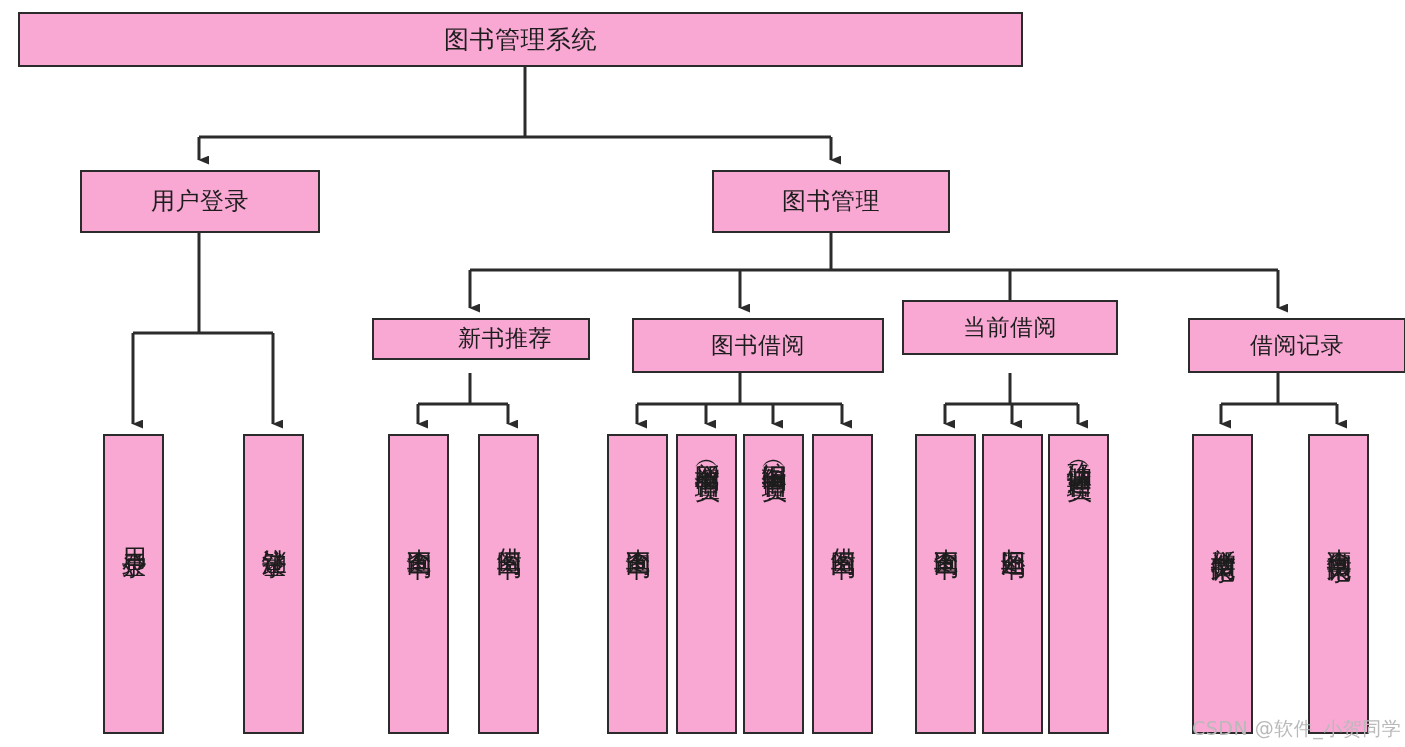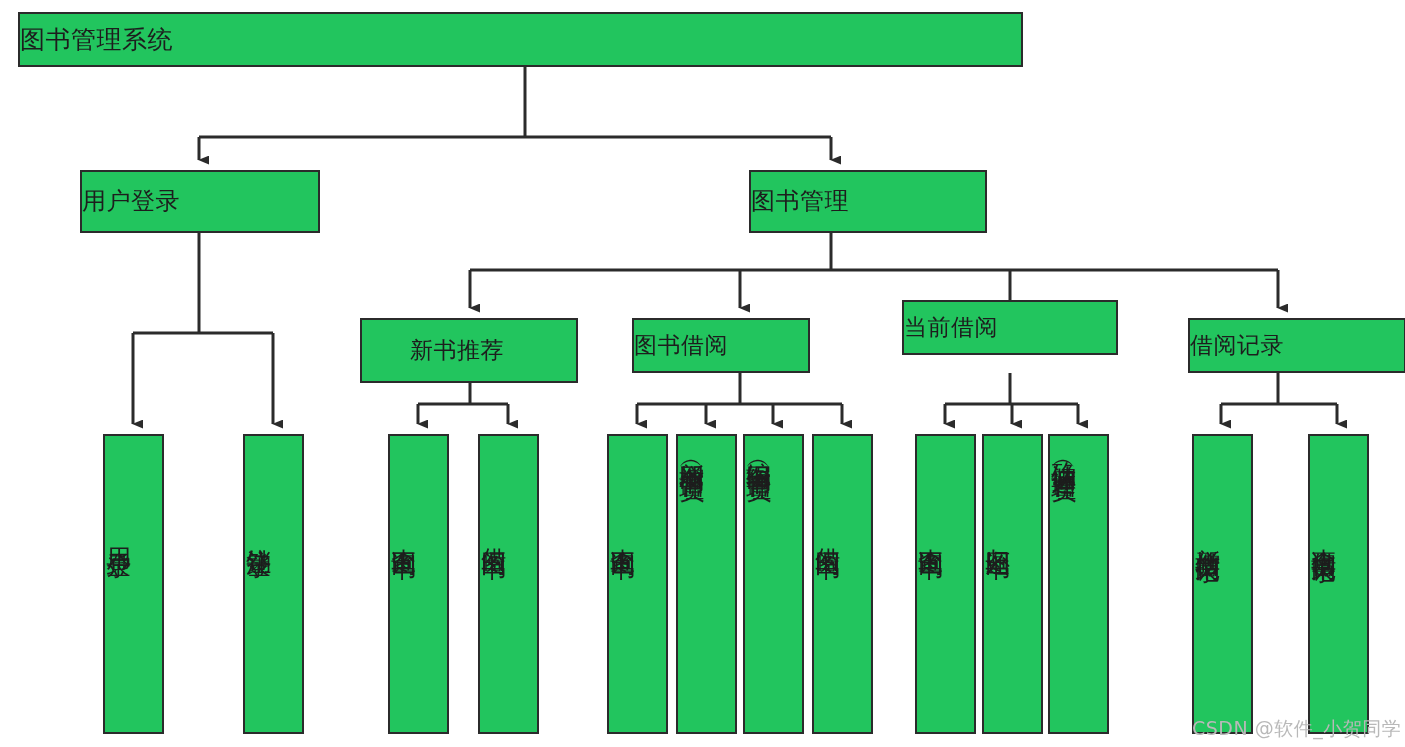--- a/index.html
+++ b/index.html
@@ -21,25 +21,25 @@
   #diagram-svg {
     position: absolute;
     left: 0;
     top: 0;
     width: 1405px;
     height: 747px;
   }
   .node-box {
     position: absolute;
     box-sizing: border-box;
-    background: #22c55e;
+    background: #f9a8d4;
     border: 2.5px solid #2b2b2b;
     display: flex;
     align-items: center;
-    justify-content: flex-start;
+    justify-content: center;
     overflow: hidden;
   }
   .node-label {
     color: #1d1d1d;
     line-height: 1.12;
     text-align: center;
     white-space: pre;
     letter-spacing: 0.5px;
   }
   .node-root .node-label { font-size: 25px; }
@@ -126,28 +126,28 @@
     </g>
   </svg>
 
   <div class="node-box node-root" style="left:18px; top:12px; width:1005px; height:55px;">
     <span class="node-label">图书管理系统</span>
   </div>
 
   <div class="node-box node-l2" style="left:80px; top:170px; width:240px; height:63px;">
     <span class="node-label">用户登录</span>
   </div>
-  <div class="node-box node-l2" style="left:712px; top:170px; width:238px; height:63px;margin-left:37px;">
+  <div class="node-box node-l2" style="left:712px; top:170px; width:238px; height:63px;">
     <span class="node-label">图书管理</span>
   </div>
 
-  <div class="node-box node-l3" style="left:360px; top:318px; width:218px; height:65px;padding-left:48px;">
+  <div class="node-box node-l3" style="left:372px; top:318px; width:218px; height:42px;padding-left:48px;">
     <span class="node-label">新书推荐</span>
   </div>
-  <div class="node-box node-l3" style="left:632px; top:318px; width:178px; height:55px;">
+  <div class="node-box node-l3" style="left:632px; top:318px; width:252px; height:55px;">
     <span class="node-label">图书借阅</span>
   </div>
   <div class="node-box node-l3" style="left:902px; top:300px; width:216px; height:55px;">
     <span class="node-label">当前借阅</span>
   </div>
   <div class="node-box node-l3" style="left:1188px; top:318px; width:218px; height:55px;">
     <span class="node-label">借阅记录</span>
   </div>
 
   <div class="node-box node-leaf leaf-mid" style="left:103px; top:434px; width:61px; height:300px;">

